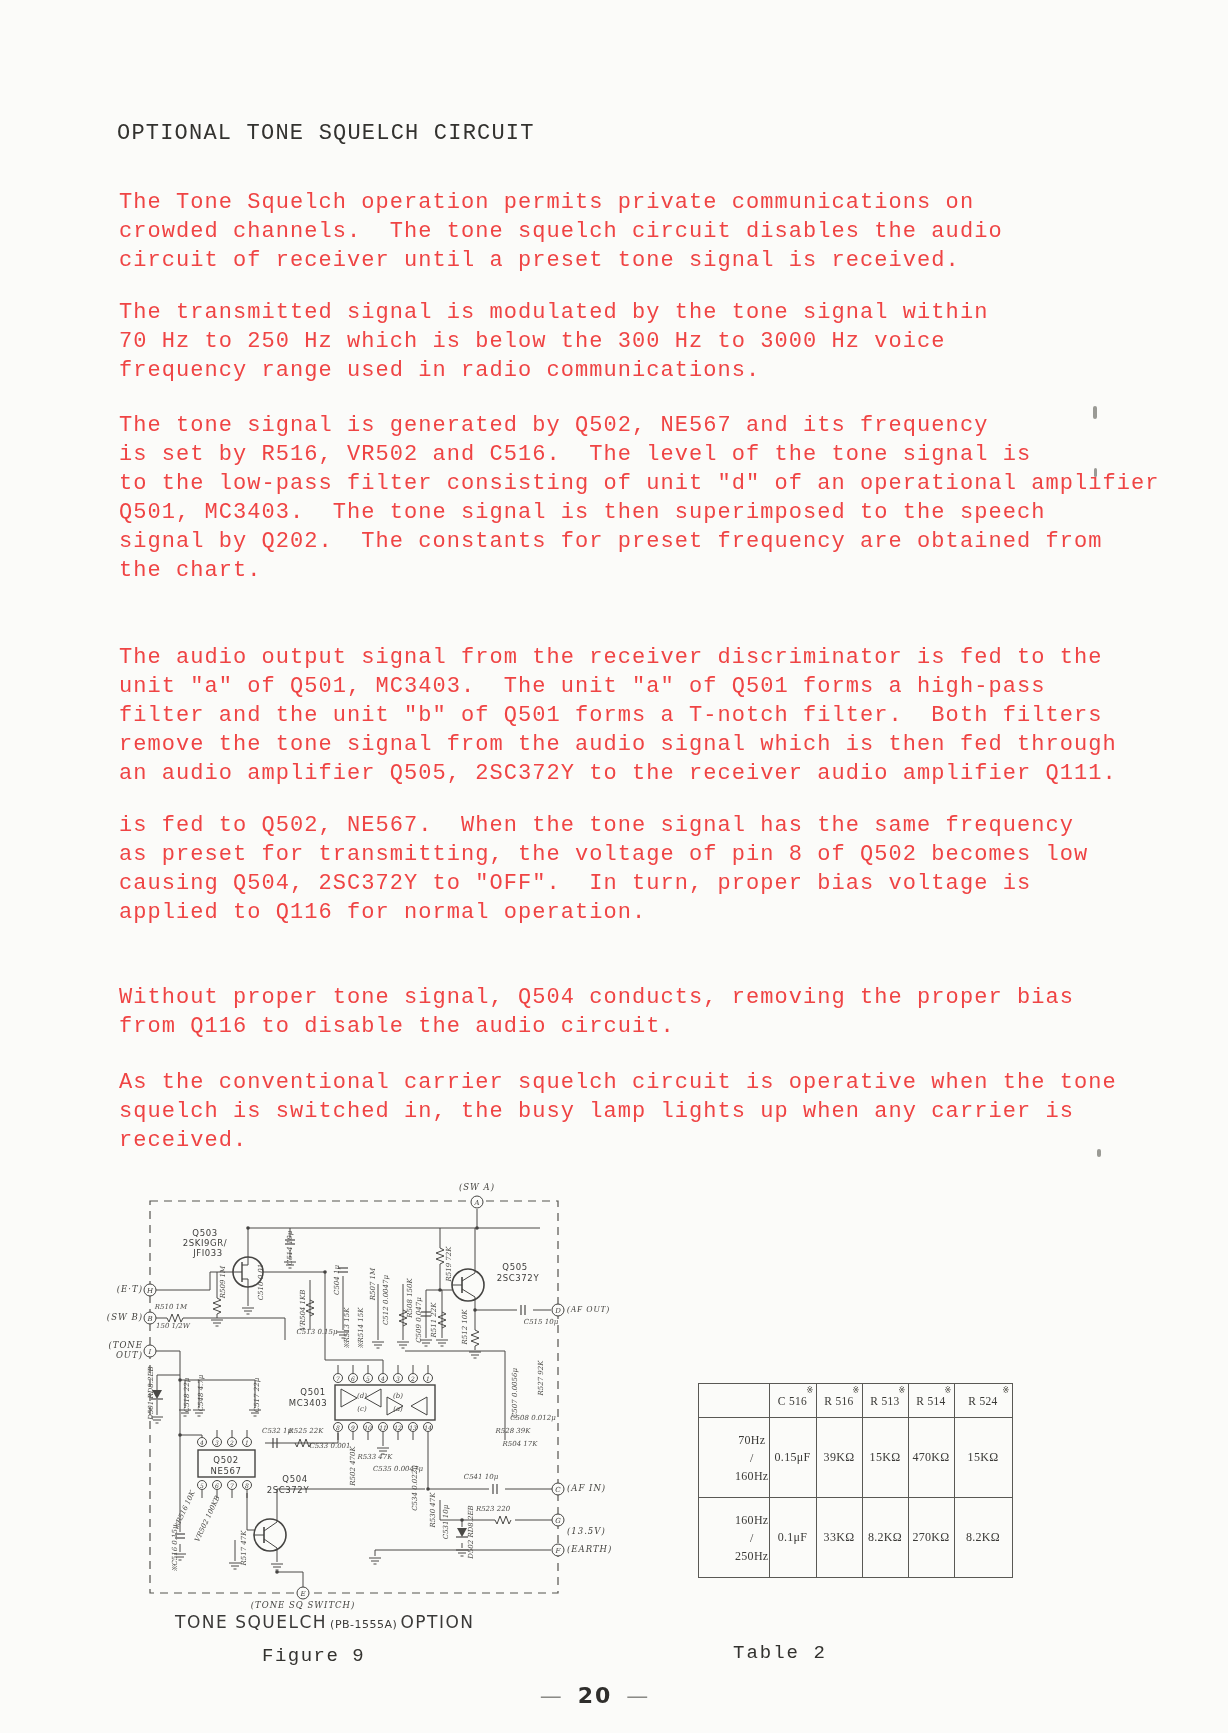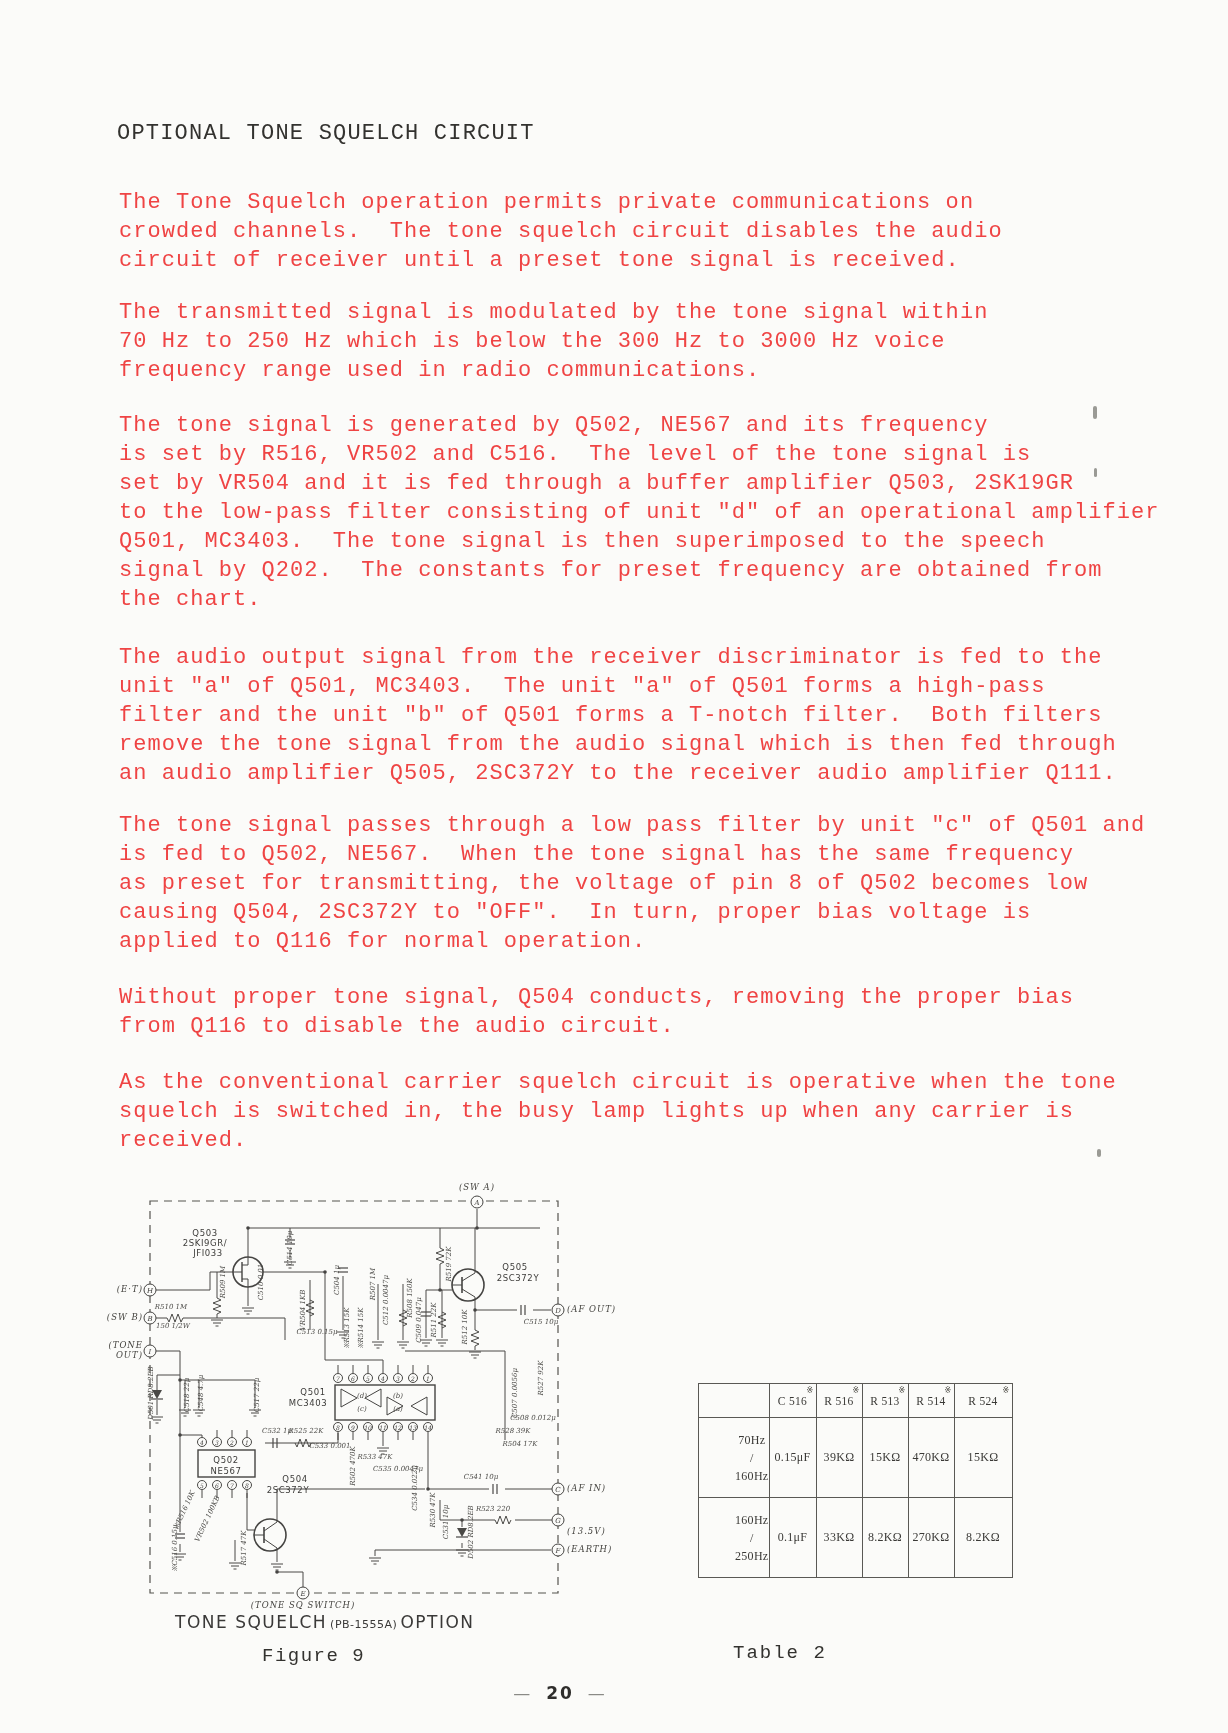--- a/index.html
+++ b/index.html
@@ -77,22 +77,23 @@
     font-family:"DejaVu Sans",sans-serif;color:#47463f;
   }
   .table2 .range-cell{font-size:11px;line-height:1.5;padding-left:36px;}
   .table2 .val-row td{height:79px;font-size:12px;}
   .table-label{
     position:absolute;left:733px;top:1642px;
     font-family:"Liberation Mono",monospace;font-size:19px;letter-spacing:2px;color:#33322f;
   }
   .page-number{
     position:absolute;left:0;top:1683px;width:1120px;text-align:center;
-    font-family:"DejaVu Sans",sans-serif;font-size:17px;color:#2f2e2c;
+    font-family:"DejaVu Sans",sans-serif;font-size:22px;color:#2f2e2c;
     letter-spacing:2px;
+    padding-left:35px;
   }
   .page-number .dash{color:#8a8a86;font-weight:normal;margin:0 14px;}
   .page-number .num{font-weight:bold;}
   .speck{position:absolute;background:#9a9a95;border-radius:2px;}
 </style>
 </head>
 <body>
 
 <div class="page-title">OPTIONAL TONE SQUELCH CIRCUIT</div>
 
@@ -103,35 +104,33 @@
       <div class="line">circuit of receiver until a preset tone signal is received.</div>
     </div>
     <div class="paragraph" style="top: 298px;">
       <div class="line">The transmitted signal is modulated by the tone signal within</div>
       <div class="line">70 Hz to 250 Hz which is below the 300 Hz to 3000 Hz voice</div>
       <div class="line">frequency range used in radio communications.</div>
     </div>
     <div class="paragraph" style="top: 411px;">
       <div class="line">The tone signal is generated by Q502, NE567 and its frequency</div>
       <div class="line">is set by R516, VR502 and C516.  The level of the tone signal is</div>
-      <div class="line">set by VR504 and it is fed through a buffer amplifier Q503, 2SK19GR</div>
       <div class="line">to the low-pass filter consisting of unit "d" of an operational amplifier</div>
       <div class="line">Q501, MC3403.  The tone signal is then superimposed to the speech</div>
       <div class="line">signal by Q202.  The constants for preset frequency are obtained from</div>
       <div class="line">the chart.</div>
     </div>
     <div class="paragraph" style="top: 643px;">
       <div class="line">The audio output signal from the receiver discriminator is fed to the</div>
       <div class="line">unit "a" of Q501, MC3403.  The unit "a" of Q501 forms a high-pass</div>
       <div class="line">filter and the unit "b" of Q501 forms a T-notch filter.  Both filters</div>
       <div class="line">remove the tone signal from the audio signal which is then fed through</div>
       <div class="line">an audio amplifier Q505, 2SC372Y to the receiver audio amplifier Q111.</div>
     </div>
     <div class="paragraph" style="top: 811px;">
-      <div class="line">The tone signal passes through a low pass filter by unit "c" of Q501 and</div>
       <div class="line">is fed to Q502, NE567.  When the tone signal has the same frequency</div>
       <div class="line">as preset for transmitting, the voltage of pin 8 of Q502 becomes low</div>
       <div class="line">causing Q504, 2SC372Y to "OFF".  In turn, proper bias voltage is</div>
       <div class="line">applied to Q116 for normal operation.</div>
     </div>
     <div class="paragraph" style="top: 983px;">
       <div class="line">Without proper tone signal, Q504 conducts, removing the proper bias</div>
       <div class="line">from Q116 to disable the audio circuit.</div>
     </div>
     <div class="paragraph" style="top: 1068px;">
@@ -349,21 +348,21 @@
       <span class="slab" style="left: 313px; top: 229px;">(a)</span>
       <span class="term" style="left: 392px; top: 22px;">A</span>
       <span class="term-label" style="left: 392px; top: 8px; transform: translate(-50%, -50%); text-align: center;"><div>(SW A)</div></span>
       <span class="term" style="left: 65px; top: 110px;">H</span>
       <span class="term-label" style="left: 58px; top: 110px; transform: translate(-100%, -50%); text-align: right;"><div>(E·T)</div></span>
       <span class="term" style="left: 65px; top: 138px;">B</span>
       <span class="term-label" style="left: 58px; top: 138px; transform: translate(-100%, -50%); text-align: right;"><div>(SW B)</div></span>
       <span class="term" style="left: 65px; top: 171px;">I</span>
       <span class="term-label" style="left: 58px; top: 171px; transform: translate(-100%, -50%); text-align: right;"><div>(TONE</div><div>OUT)</div></span>
       <span class="term" style="left: 473px; top: 130px;">D</span>
-      <span class="term-label" style="left: 482px; top: 130px; transform: translate(0px, -50%);"><div>(AF OUT)</div></span>
+      <span class="term-label" style="left: 482px; top: 130px; transform: translate(0px, -50%); font-family: Liberation Serif, serif;"><div>(AF OUT)</div></span>
       <span class="term" style="left: 473px; top: 309px;">C</span>
       <span class="term-label" style="left: 482px; top: 309px; transform: translate(0px, -50%);"><div>(AF IN)</div></span>
       <span class="term" style="left: 473px; top: 340px;">G</span>
       <span class="term-label" style="left: 482px; top: 340px; transform: translate(0px, -50%); margin-top: 12px;"><div>(13.5V)</div></span>
       <span class="term" style="left: 473px; top: 370px;">F</span>
       <span class="term-label" style="left: 482px; top: 370px; transform: translate(0px, -50%);"><div>(EARTH)</div></span>
       <span class="term" style="left: 218px; top: 413px;">E</span>
       <span class="term-label" style="left: 218px; top: 426px; transform: translate(-50%, -50%); text-align: center; font-style: italic;"><div>(TONE SQ SWITCH)</div></span>
       <span class="pin" style="left: 253px; top: 198px;">7</span>
       <span class="pin" style="left: 268px; top: 198px;">6</span>

